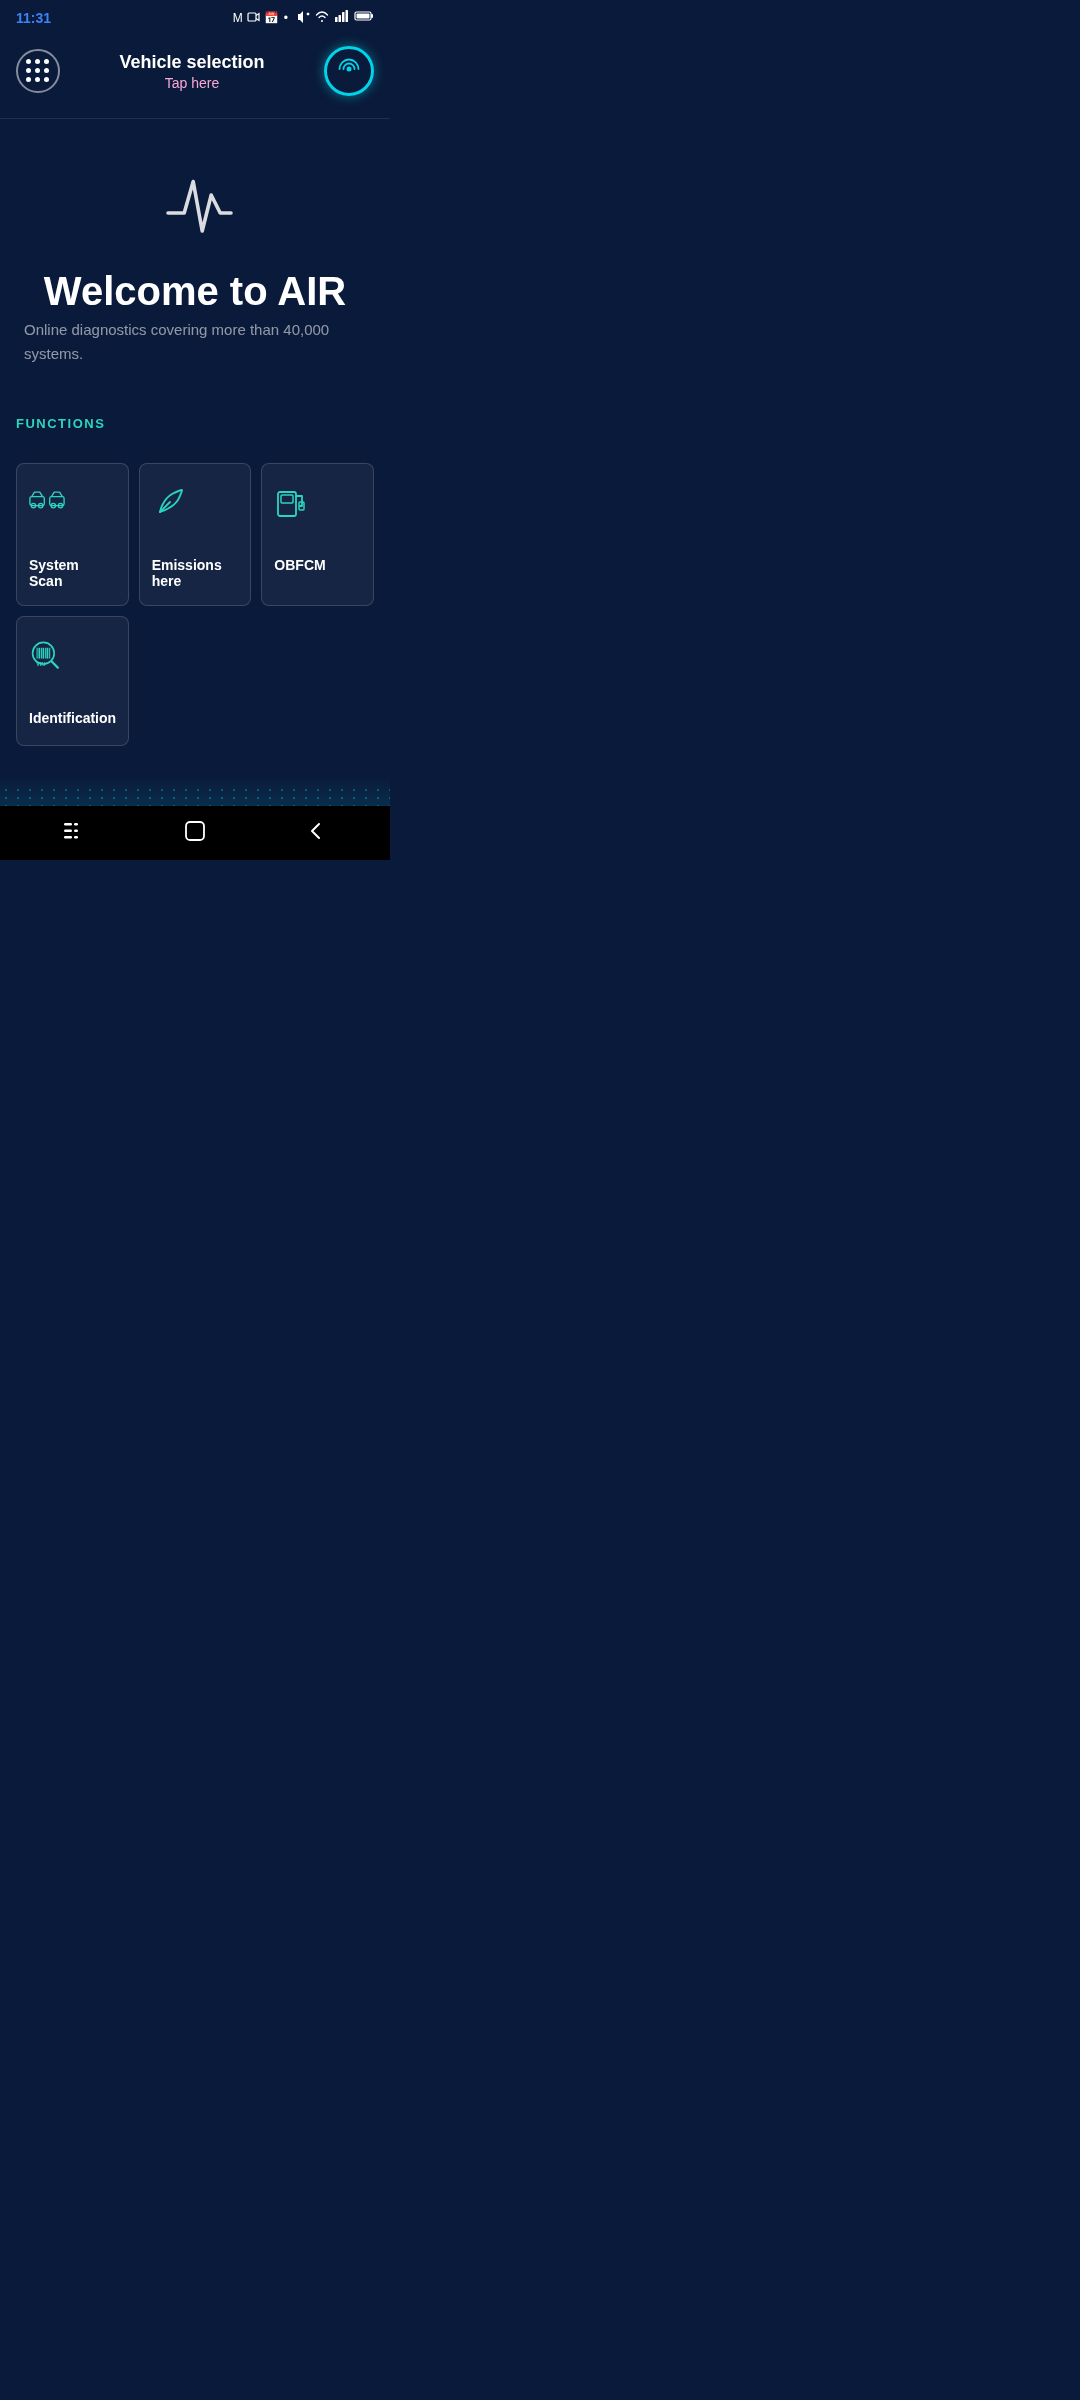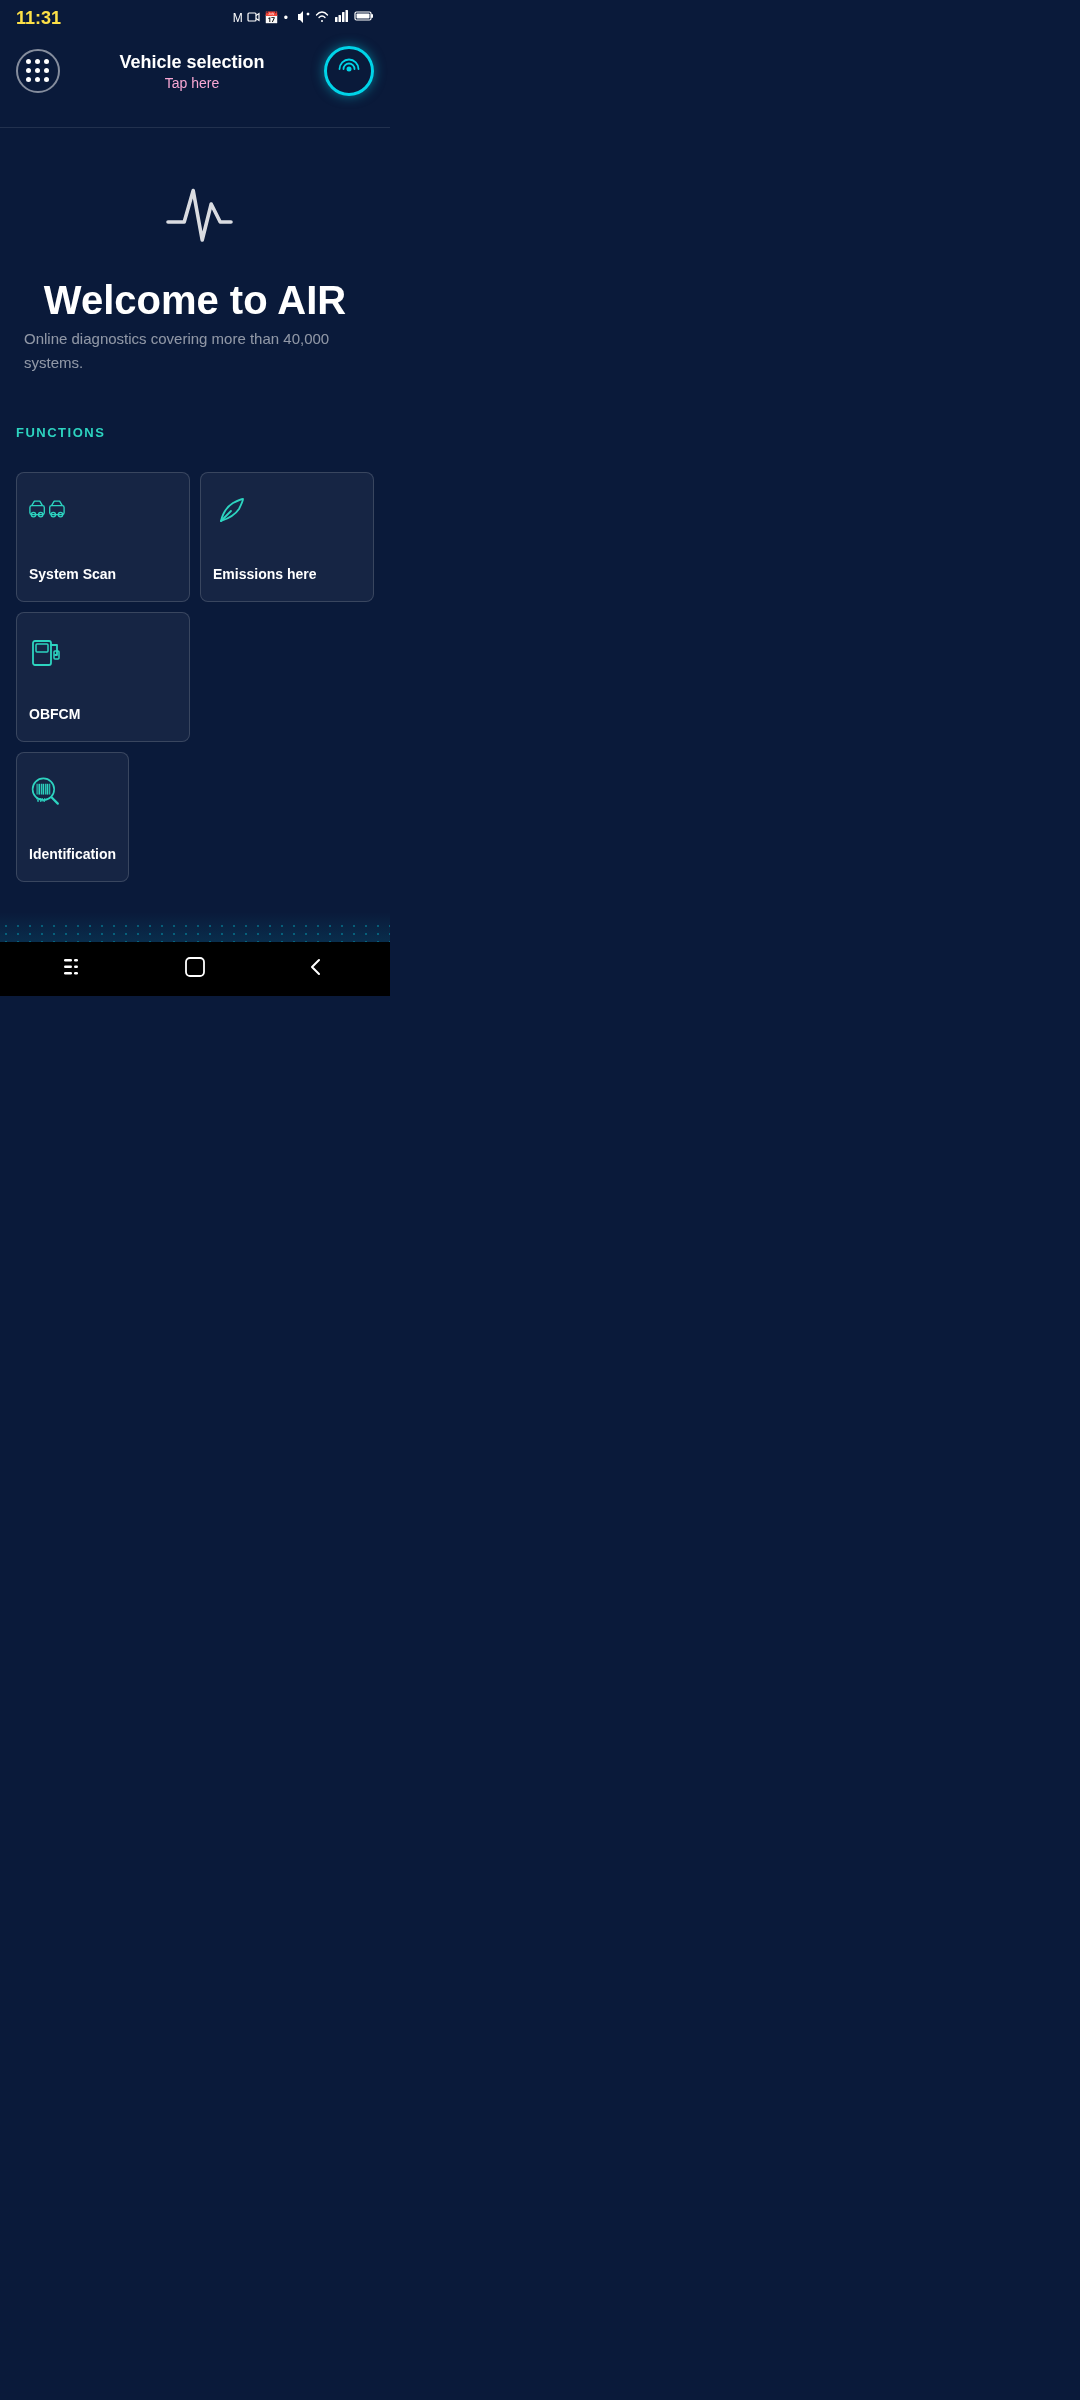--- a/index.html
+++ b/index.html
@@ -17,40 +17,40 @@
     
     .status-bar {
       display: flex;
       justify-content: space-between;
       align-items: center;
       padding: 8px 16px;
       background: #0a1a3a;
       height: 36px;
     }
     .status-time {
-      font-size: 18px;
+      font-size: 14px;
       font-weight: 600;
-      color: #fde047;
+      color: #3b82f6;
     }
     .status-icons {
       display: flex;
       align-items: center;
       gap: 4px;
     }
     .status-icon {
       font-size: 12px;
       color: white;
     }
 
     
     .header {
       display: flex;
       justify-content: space-between;
       align-items: center;
-      padding: 10px 16px 31px;
+      padding: 10px 16px 22px;
       border-bottom: 1px solid rgba(255,255,255,0.1);
     }
     .menu-btn {
       width: 44px;
       height: 44px;
       border: 2px solid rgba(255,255,255,0.5);
       border-radius: 50%;
       display: flex;
       align-items: center;
       justify-content: center;
@@ -129,21 +129,21 @@
     }
     .functions-label {
       font-size: 13px;
       font-weight: 700;
       color: #2dd4c0;
       letter-spacing: 1.5px;
       margin-bottom: 32px;
     }
     .functions-grid {
       display: grid;
-      grid-template-columns: repeat(2, 1fr);
+      grid-template-columns: repeat(3, 1fr);
       gap: 10px;
       margin-bottom: 10px;
     }
     .function-card {
       background: rgba(255,255,255,0.05);
       border: 1px solid rgba(255,255,255,0.15);
       border-radius: 8px;
       padding: 20px 12px 16px;
       display: flex;
       flex-direction: column;

